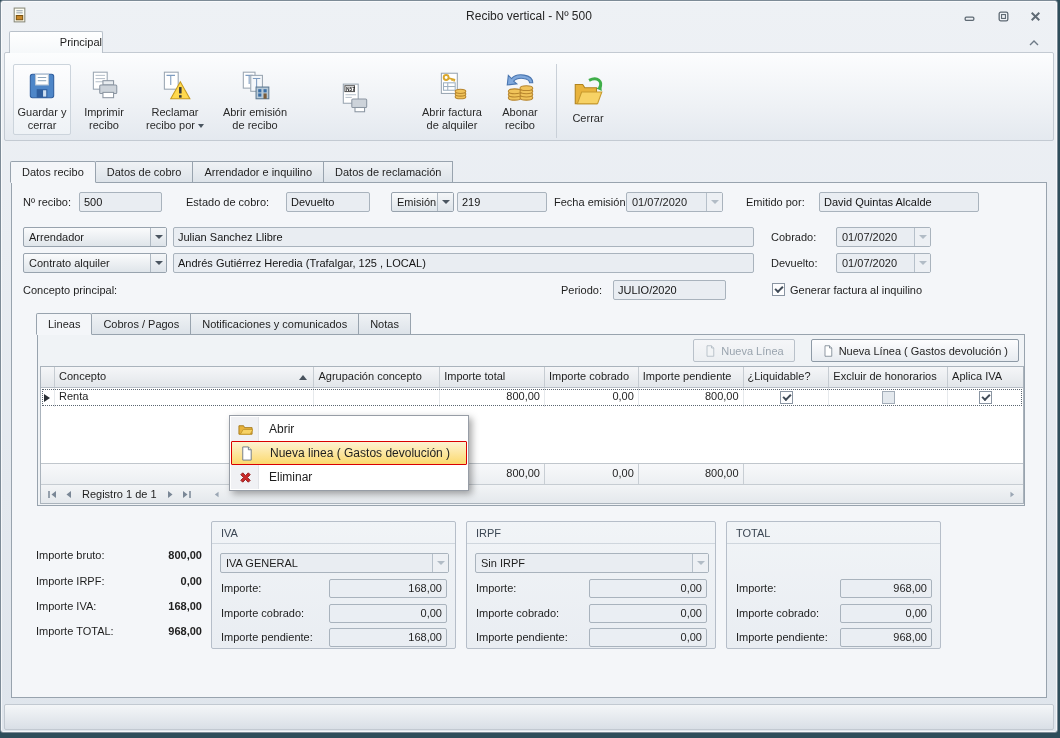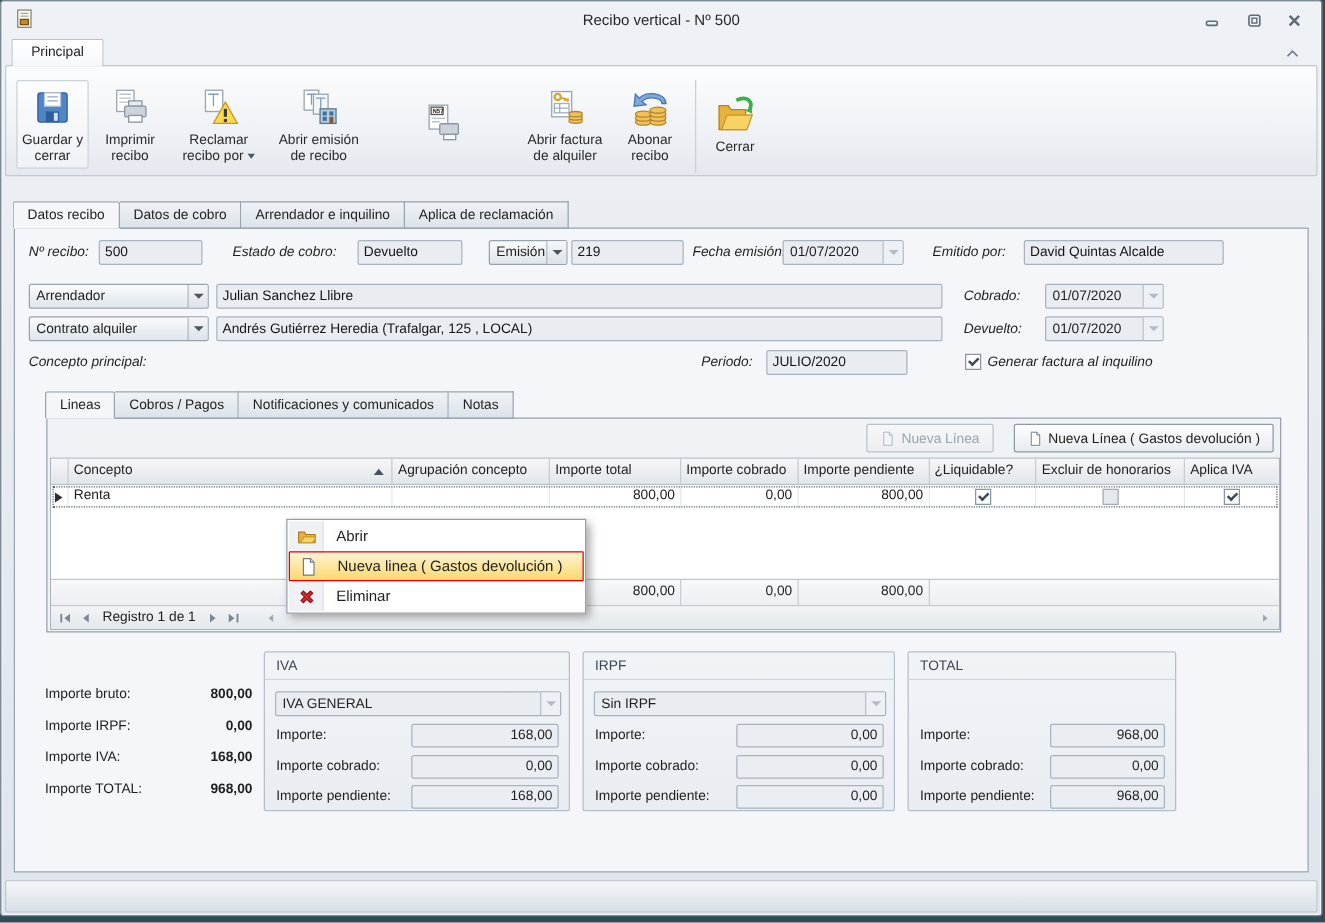--- a/index.html
+++ b/index.html
@@ -17,24 +17,24 @@
     box-shadow:inset 0 0 0 1px rgba(255,255,255,.65);
   }
   
   .titlebar { position:absolute; left:0; right:0; top:0; height:30px; }
   .appicon { position:absolute; left:10px; top:6px; width:17px; height:17px; }
   .wtitle { position:absolute; left:0; right:0; top:8px; text-align:center; font-size:12px; color:#262626; }
   .winbtn { position:absolute; top:8px; width:16px; height:15px; display:flex; align-items:center; justify-content:center; }
   .winbtn.min { right:80px; } .winbtn.max { right:46px; } .winbtn.cls { right:14px; }
   
   .rtab {
-    position:absolute; left:8px; top:30px; width:74px; height:22px; z-index:2;
+    position:absolute; left:8px; top:30px; width:94px; height:22px; z-index:2;
     background:linear-gradient(#ffffff,#f5f8fa);
     border:1px solid #b9c1ca; border-bottom:none; border-radius:2px 2px 0 0;
-    text-align:center; line-height:21px;
+    text-align:right; line-height:21px;
   }
   .chevron { position:absolute; right:16px; top:36px; width:14px; height:12px; }
   .ribbon {
     position:absolute; left:3px; right:3px; top:51px; height:89px;
     background:linear-gradient(#fcfdfe,#eef1f5 62%,#e4e9ef);
     border:1px solid #c3cad2; border-radius:2px;
     display:flex; align-items:center; padding:5px 6px 0 8px;
   }
   .rbtn {
     display:flex; flex-direction:column; align-items:center;
@@ -56,21 +56,21 @@
   }
   .tab:first-child { border-left:1px solid #98a3ae; border-radius:2px 0 0 0; }
   .tab.active { background:#f4f6f9; border-bottom:1px solid #f4f6f9; position:relative; z-index:3; border-left:1px solid #98a3ae; margin-left:-1px; border-radius:2px 2px 0 0; }
   .maintabs { left:10px; top:160px; z-index:2; }
   .innertabs { left:25px; top:130px; z-index:2; }
   
   .mainpage {
     position:absolute; left:10px; right:10px; top:181px; bottom:34px;
     background:#f4f6f9; border:1px solid #98a3ae;
   }
-  .lbl { position:absolute; height:20px; line-height:20px; white-space:nowrap;font-style:italic; }
+  .lbl { position:absolute; height:20px; line-height:20px; white-space:nowrap; }
   .fld {
     position:absolute; height:20px; background:#e9edf2;
     border:1px solid #a9b3bd; border-radius:2px;
     line-height:18px; padding:0 4px; white-space:nowrap; overflow:hidden; color:#141414;
   }
   .combo {
     position:absolute; height:20px; border:1px solid #98a3ae; border-radius:2px;
     background:linear-gradient(#fafbfc,#dfe5ea); display:flex; align-items:center;
   }
   .combo .ctxt { flex:1; padding:0 5px; white-space:nowrap; overflow:hidden; }
@@ -289,21 +289,21 @@
           </svg>
       </span>
       <span>Cerrar</span>
     </div>
   </div>
 
   <div class="tabstrip maintabs">
     <div class="tab active">Datos recibo</div>
     <div class="tab">Datos de cobro</div>
     <div class="tab">Arrendador e inquilino</div>
-    <div class="tab">Aplica de reclamación</div>
+    <div class="tab">Datos de reclamación</div>
   </div>
 
   <div class="mainpage">
 
     <div class="lbl" style="left:11px;top:9px">Nº recibo:</div>
     <div class="fld" style="left:67px;top:9px;width:83px">500</div>
     <div class="lbl" style="left:174px;top:9px">Estado de cobro:</div>
     <div class="fld" style="left:274px;top:9px;width:84px">Devuelto</div>
     <div class="combo" style="left:379px;top:9px;width:63px">
       <span class="ctxt">Emisión</span>

